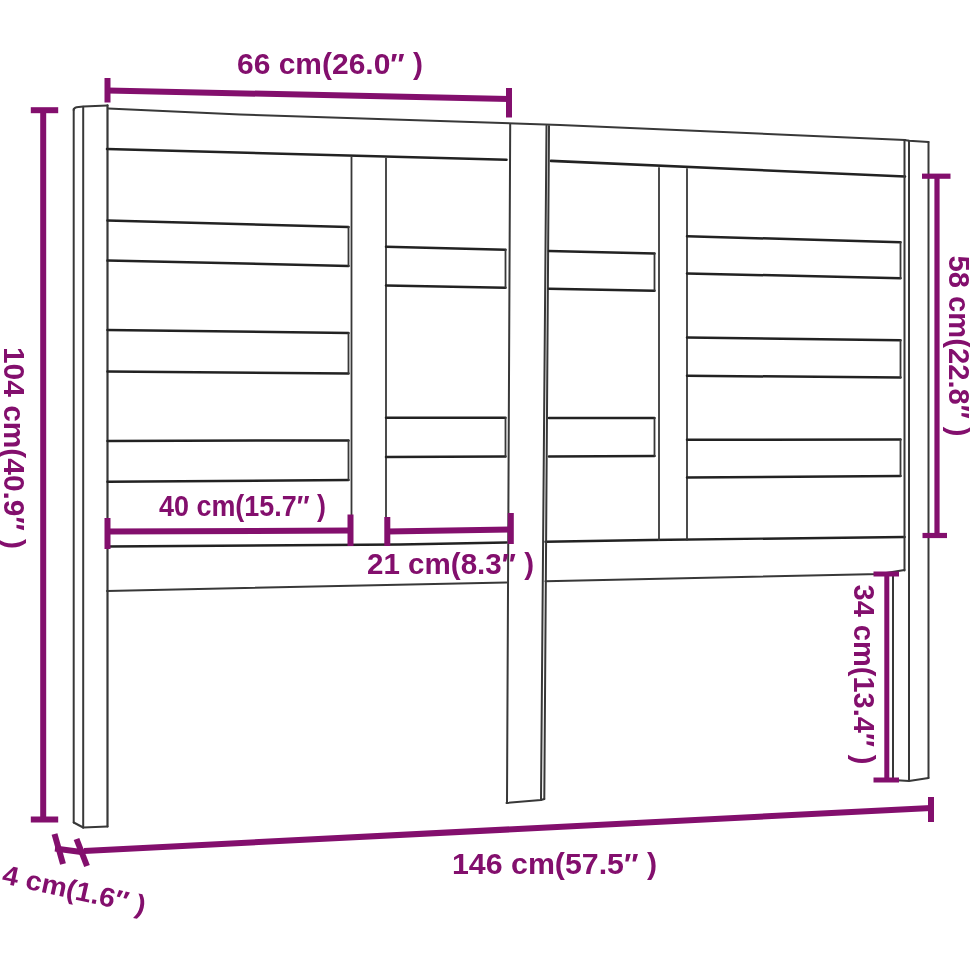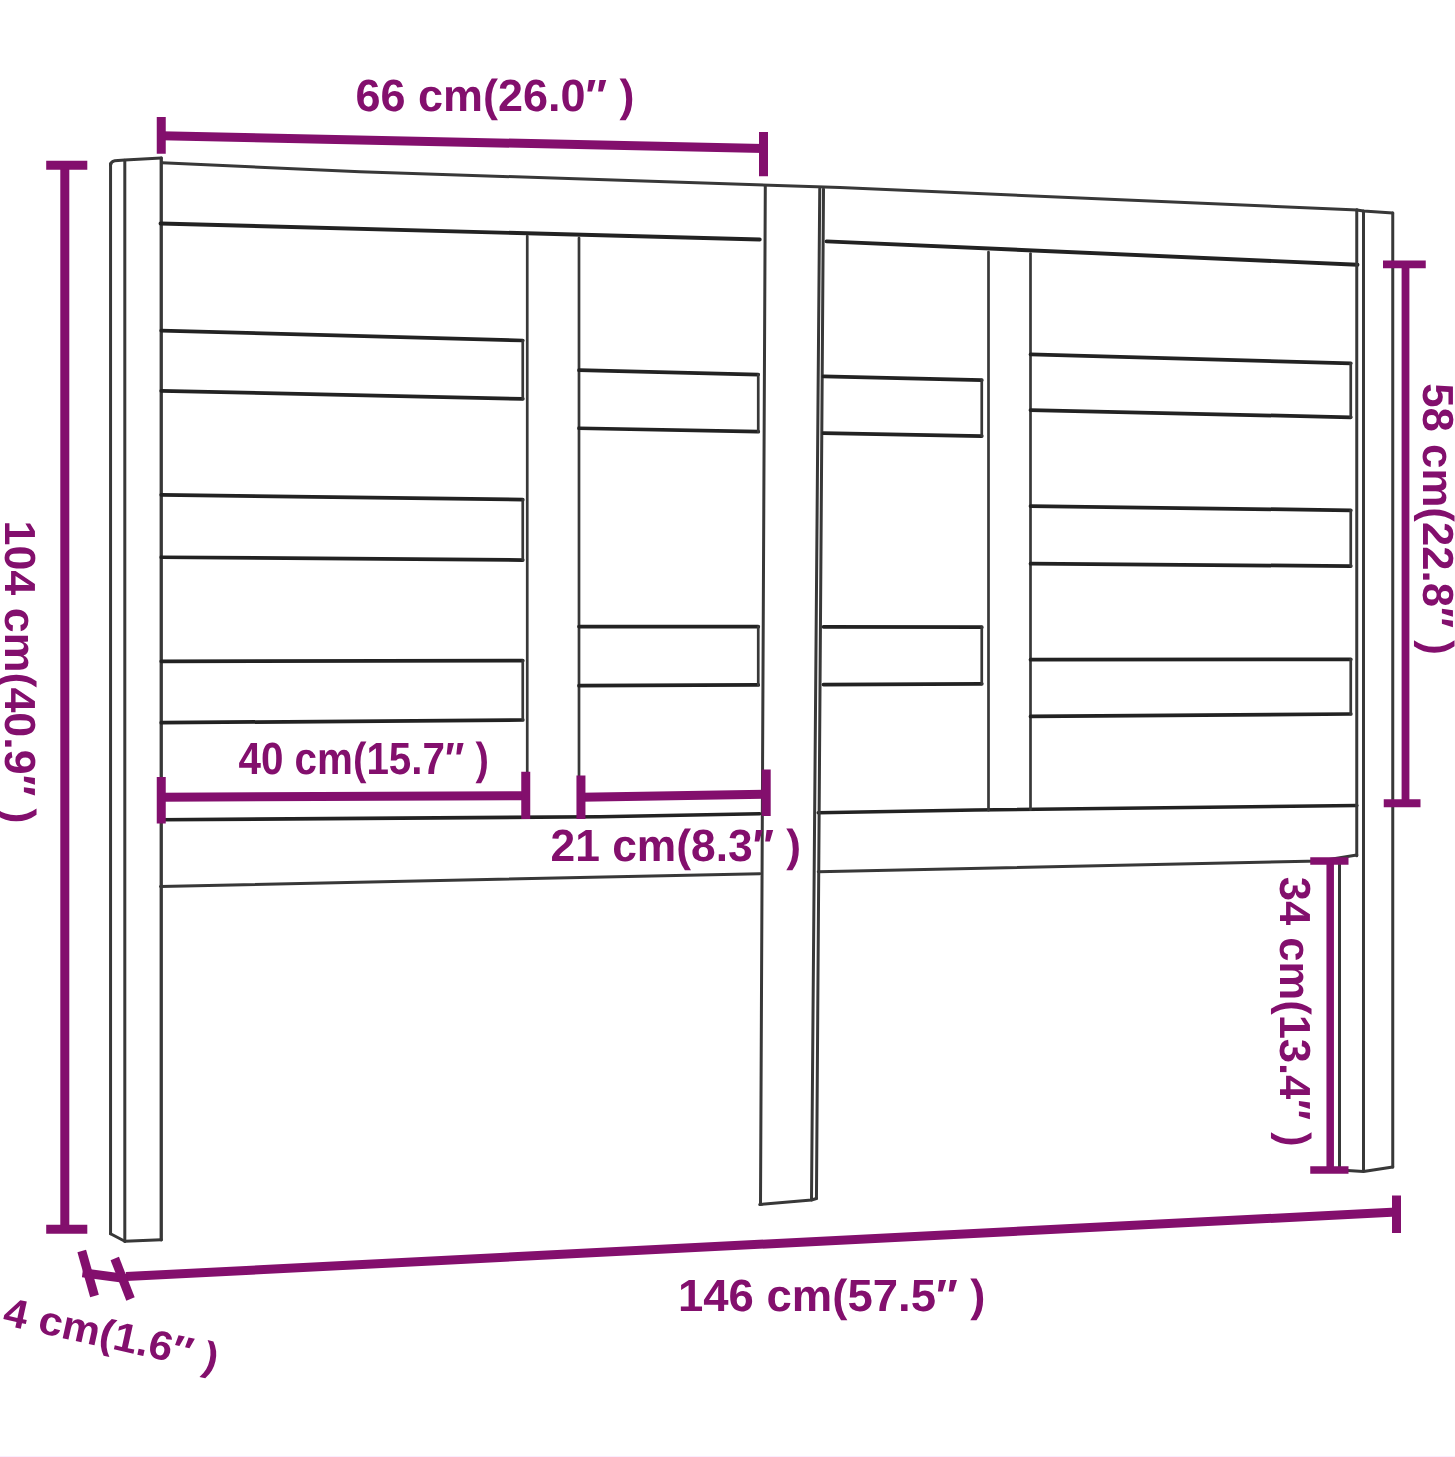--- a/index.html
+++ b/index.html
@@ -1,16 +1,16 @@
 <!DOCTYPE html>
 <html><head>
 <meta charset="utf-8">
 <style>
 html,body{margin:0;padding:0;background:#fff;}
-#stage{position:relative;width:970px;height:971px;background:#f0abfc;overflow:hidden;font-family:"Liberation Sans",sans-serif;}
+#stage{position:relative;width:970px;height:971px;background:#bef264;overflow:hidden;font-family:"Liberation Sans",sans-serif;}
 text{font-family:"Liberation Sans",sans-serif;font-weight:bold;fill:#830f6d;}
 </style>
 </head>
 <body>
 <div id="stage">
 <svg width="970" height="971" viewBox="0 0 970 971">
 <rect x="0" y="0" width="970" height="971" fill="#ffffff"></rect>
 <g fill="none" stroke-linecap="round" stroke-linejoin="round">
 
 <g stroke="#383838" stroke-width="2">

